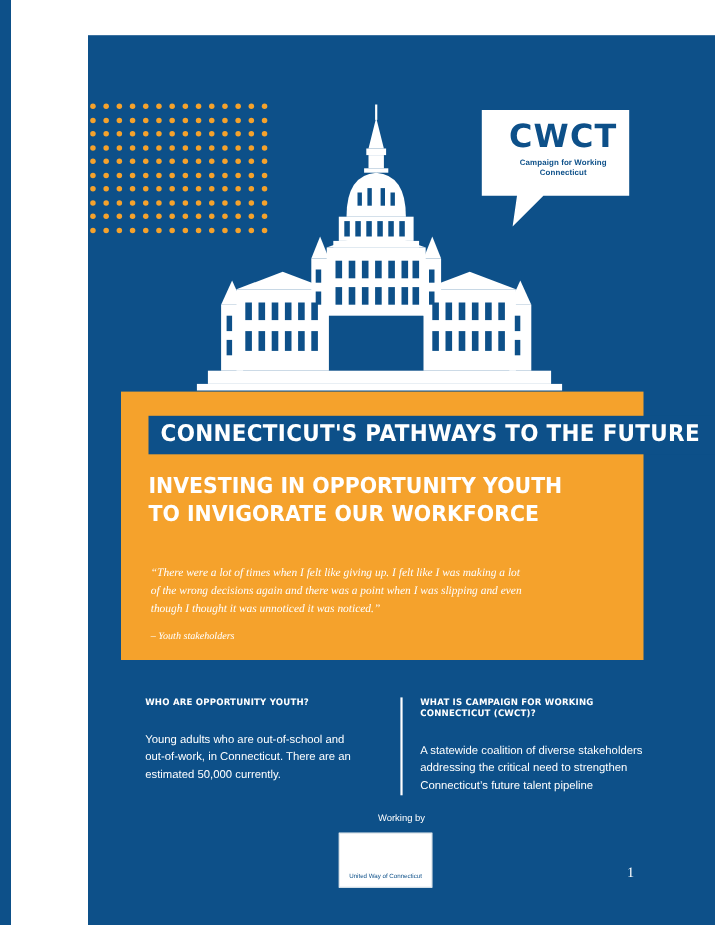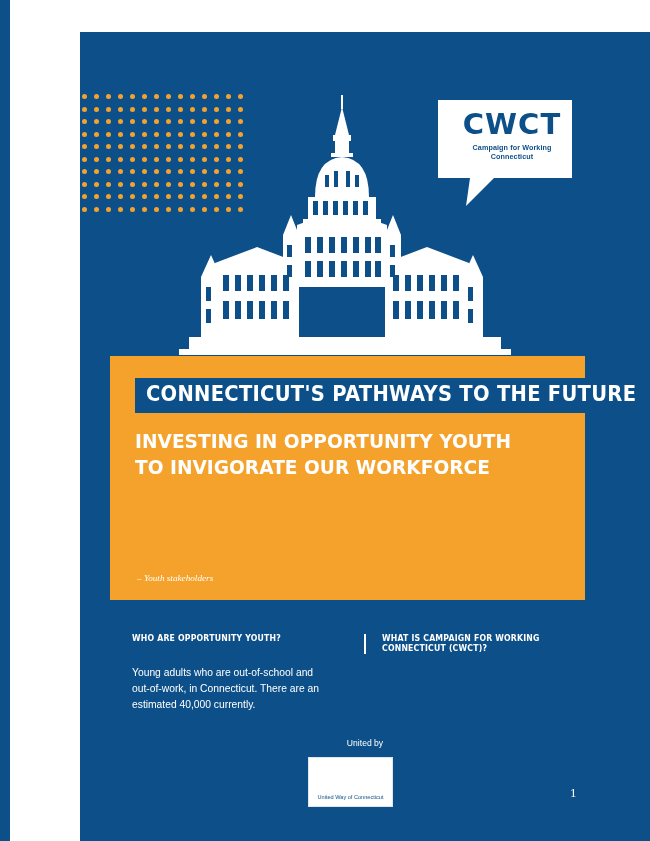--- a/index.html
+++ b/index.html
@@ -528,33 +528,35 @@
     </div>
 
     <div class="orange-panel">
       <div class="title-band">
         <span class="title-band-text">CONNECTICUT'S PATHWAYS TO THE FUTURE</span>
       </div>
       <div class="subtitle">
         <div>INVESTING IN OPPORTUNITY YOUTH</div>
         <div>TO INVIGORATE OUR WORKFORCE</div>
       </div>
+      <div class="quote">“There were a lot of times when I felt like giving up. I felt like I was making a lot of the wrong decisions again and there was a point when I was slipping and even though I thought it was unnoticed it was noticed.”</div>
       <div class="quote-attrib">– Youth stakeholders</div>
     </div>
 
     <div class="col col-left">
       <div class="col-head">WHO ARE OPPORTUNITY YOUTH?</div>
-      <div class="col-body">Young adults who are out-of-school and out-of-work, in Connecticut. There are an estimated 40,000 currently.</div>
+      <div class="col-body">Young adults who are out-of-school and out-of-work, in Connecticut. There are an estimated 50,000 currently.</div>
     </div>
 
     <div class="col col-right">
       <div class="col-head">WHAT IS CAMPAIGN FOR WORKING CONNECTICUT (CWCT)?</div>
+      <div class="col-body">A statewide coalition of diverse stakeholders addressing the critical need to strengthen Connecticut’s future talent pipeline</div>
     </div>
 
-    <div class="powered-by">United by</div>
+    <div class="powered-by">Working by</div>
 
     <div class="uw-logo">
       <div class="uw-caption">United Way of Connecticut</div>
     </div>
 
     <div class="page-number">1</div>
 
   </div>
 </div>
 

